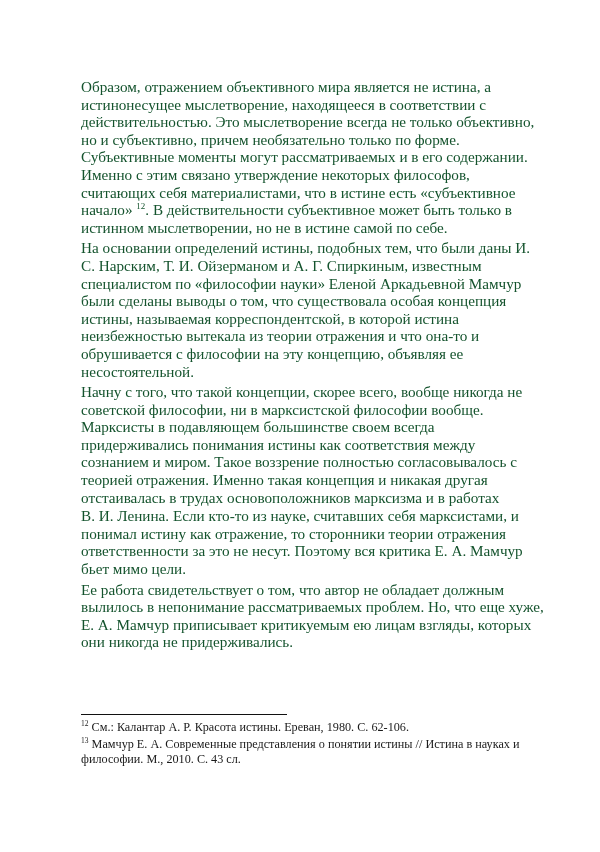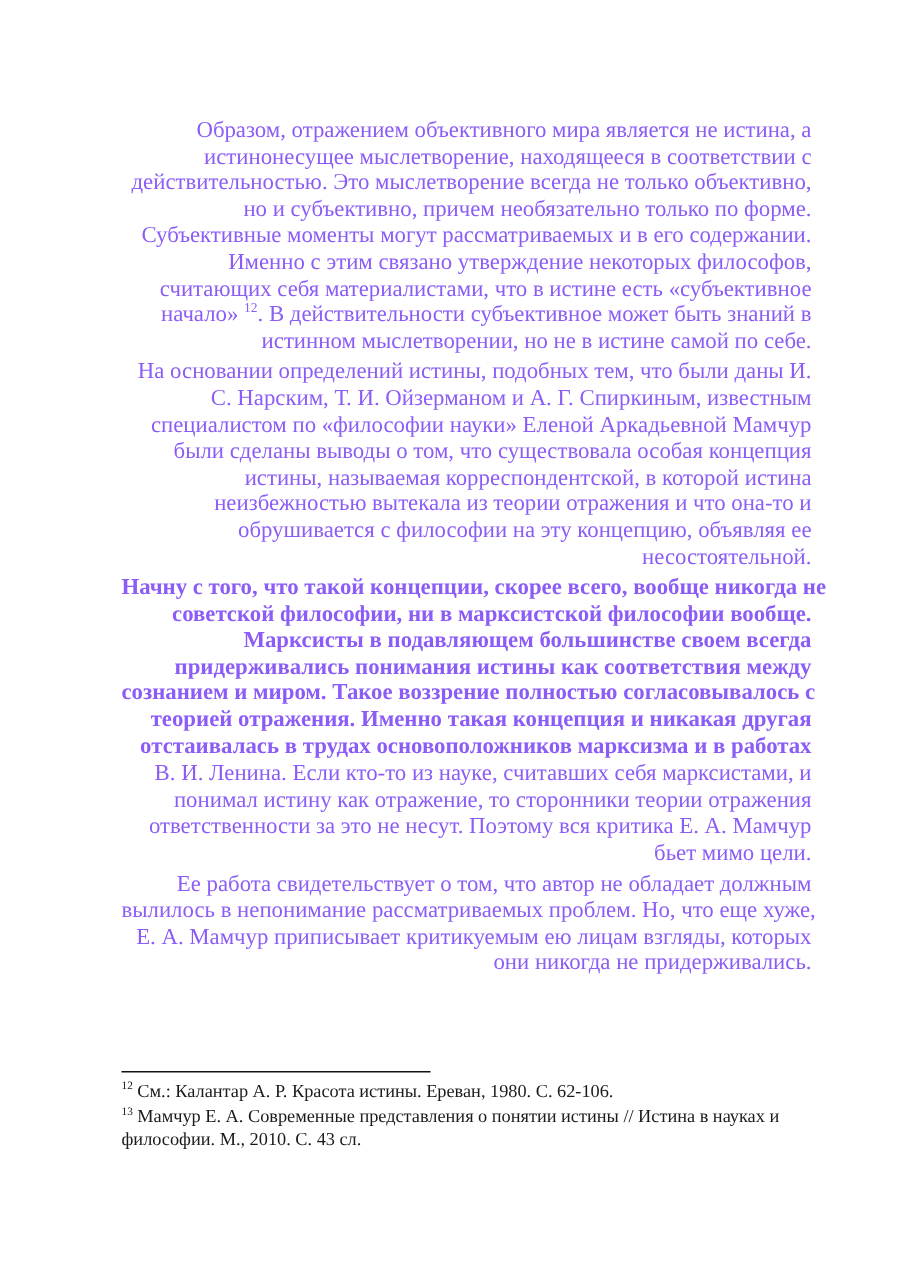--- a/index.html
+++ b/index.html
@@ -1,21 +1,20 @@
 <!DOCTYPE html>
 <html><head>
 <meta charset="utf-8">
 <style>
   html, body { margin: 0; padding: 0; background: #ffffff; }
   body { width: 600px; height: 852px; position: relative; overflow: hidden; }
   .page {
     position: absolute; left: 81px; top: 78px; width: 460px;
     font-family: "Liberation Serif", serif; font-size: 15.2px; line-height: 17.6px;
-    color: #8b5cf6;
-    text-align: right;
+    color: #14532d;
   }
   .para { margin: 0 0 3px 0; white-space: nowrap; }
   .line { display: block; }
   sup { font-size: 9px; line-height: 0; vertical-align: 6px; }
   .footnote-rule {
     position: absolute; left: 81px; top: 714px; width: 206px; height: 0;
     border-top: 1.2px solid #111;
   }
   .footnotes {
     position: absolute; left: 81px; top: 720px; width: 460px;
@@ -32,36 +31,36 @@
 <div class="page">
 
   <p class="para">
     <span class="line">Образом, отражением объективного мира является не истина, а</span>
     <span class="line">истинонесущее мыслетворение, находящееся в соответствии с</span>
     <span class="line">действительностью. Это мыслетворение всегда не только объективно,</span>
     <span class="line">но и субъективно, причем необязательно только по форме.</span>
     <span class="line">Субъективные моменты могут рассматриваемых и в его содержании.</span>
     <span class="line">Именно с этим связано утверждение некоторых философов,</span>
     <span class="line">считающих себя материалистами, что в истине есть «субъективное</span>
-    <span class="line"><span>начало» </span><sup>12</sup><span>. В действительности субъективное может быть знаний в</span></span>
+    <span class="line"><span>начало» </span><sup>12</sup><span>. В действительности субъективное может быть только в</span></span>
     <span class="line">истинном мыслетворении, но не в истине самой по себе.</span>
   </p>
 
   <p class="para">
     <span class="line">На основании определений истины, подобных тем, что были даны И.</span>
     <span class="line">С. Нарским, Т. И. Ойзерманом и А. Г. Спиркиным, известным</span>
     <span class="line">специалистом по «философии науки» Еленой Аркадьевной Мамчур</span>
     <span class="line">были сделаны выводы о том, что существовала особая концепция</span>
     <span class="line">истины, называемая корреспондентской, в которой истина</span>
     <span class="line">неизбежностью вытекала из теории отражения и что она-то и</span>
     <span class="line">обрушивается с философии на эту концепцию, объявляя ее</span>
     <span class="line">несостоятельной.</span>
   </p>
 
-  <p class="para" style="margin-bottom:1px;font-weight:bold;">
+  <p class="para" style="margin-bottom:1px;">
     <span class="line">Начну с того, что такой концепции, скорее всего, вообще никогда не</span>
     <span class="line">советской философии, ни в марксистской философии вообще.</span>
     <span class="line">Марксисты в подавляющем большинстве своем всегда</span>
     <span class="line">придерживались понимания истины как соответствия между</span>
     <span class="line">сознанием и миром. Такое воззрение полностью согласовывалось с</span>
     <span class="line">теорией отражения. Именно такая концепция и никакая другая</span>
     <span class="line">отстаивалась в трудах основоположников марксизма и в работах</span>
   </p>
 
   <p class="para">

